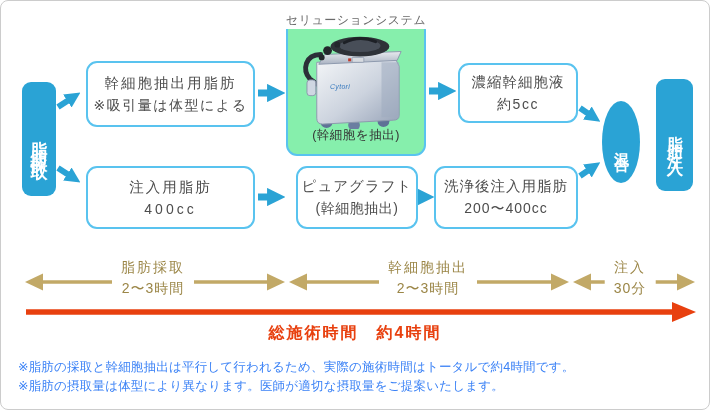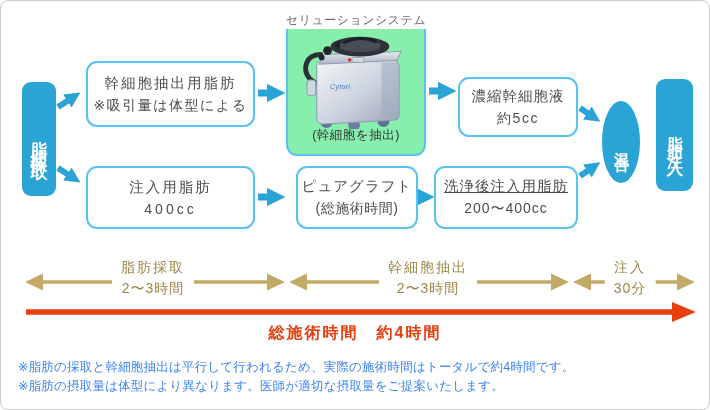--- a/index.html
+++ b/index.html
@@ -163,37 +163,37 @@
       <circle cx="31" cy="24" r="4.5" fill="#23262c"></circle>
       <circle cx="41" cy="18" r="3" fill="#23262c"></circle>
       <circle cx="25" cy="31" r="3" fill="#23262c"></circle>
       <rect x="56" y="31" width="12" height="5" rx="1" fill="#d7dbe0" stroke="#8d99ad" stroke-width="0.8"></rect>
       <rect x="52" y="32" width="3" height="3" fill="#c0392b"></rect>
     </svg>
     <span class="brand">Cytori</span>
     <span class="machine-caption">(幹細胞を抽出)</span>
   </div>
 
-  <div class="node obox" style="left:457px;top:76px;width:120px;height:60px;">
+  <div class="node obox" style="left:457px;top:62px;width:120px;height:60px;">
     <span class="t1" style="letter-spacing:1px;">濃縮幹細胞液</span>
     <span class="t2">約5cc</span>
   </div>
 
   <div class="node obox" style="left:85px;top:165px;width:169px;height:63px;">
     <span class="t1">注入用脂肪</span>
     <span class="t2" style="letter-spacing:3px;">400cc</span>
   </div>
 
   <div class="node obox" style="left:295px;top:165px;width:122px;height:63px;">
     <span class="t1" style="letter-spacing:1px;">ピュアグラフト</span>
-    <span class="t2" style="letter-spacing:0.5px;">(総施術時間)</span>
+    <span class="t2" style="letter-spacing:0.5px;">(幹細胞抽出)</span>
   </div>
 
   <div class="node obox" style="left:433px;top:165px;width:144px;height:63px;">
-    <span class="t1" style="letter-spacing:1px;text-decoration:underline;">洗浄後注入用脂肪</span>
+    <span class="t1" style="letter-spacing:1px;">洗浄後注入用脂肪</span>
     <span class="t2" style="letter-spacing:1px;">200〜400cc</span>
   </div>
 
   <div class="node ellipse" style="left:601px;top:100px;width:38px;height:82px;">
     <span class="vtext" style="font-size:15px;letter-spacing:5px;padding-top:5px;">混合</span>
   </div>
 
   <div class="node solidbox" style="left:655px;top:78px;width:37px;height:112px;">
     <span class="vtext" style="font-size:16px;">脂肪注入</span>
   </div>

